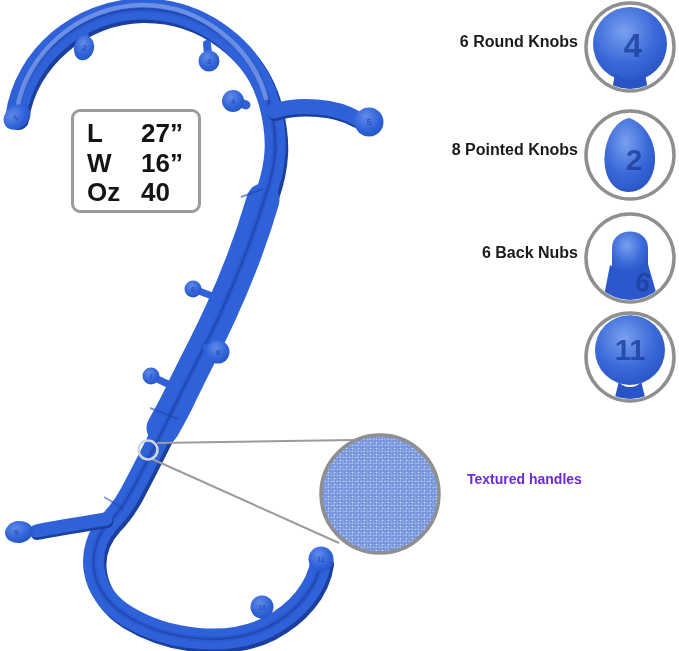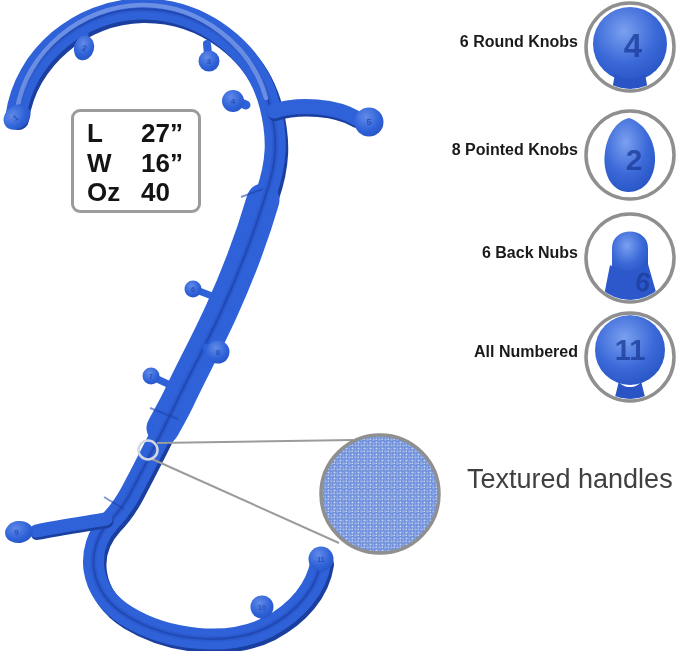--- a/index.html
+++ b/index.html
@@ -15,22 +15,22 @@
   }
   .spec-row { display:flex; align-items:center; height:29.5px; font-weight:bold;
     font-size:26px; color:#141414; }
   .spec-label { width:54px; }
   .callout-label {
     position:absolute; right:101px; font-weight:bold; font-size:16px;
     color:#1a1a1a; white-space:nowrap; z-index:3;
   }
   .callout-svg { position:absolute; z-index:3; }
   .texture-note {
-    position:absolute; left:467px; top:464px; font-weight:normal; font-size:27px;
-    line-height:30px; color:#404040; z-index:3; white-space:nowrap;
+    position:absolute; left:467px; top:464px; font-weight:bold; font-size:14px;
+    line-height:30px; color:#6d28d9; z-index:3; white-space:nowrap;
   }
   svg text { font-family:"Liberation Sans", sans-serif; font-weight:bold; }
   .knum { fill:#1d3f9d; opacity:0.8; text-anchor:middle; }
   .tnum { fill:#16399b; opacity:0.62; text-anchor:middle; }
 </style>
 </head>
 <body>
 
 <div class="stage">
 
@@ -157,21 +157,20 @@
     </div>
     <div class="spec-row">
       <span class="spec-label">Oz</span>
       <span class="spec-value">40</span>
     </div>
   </div>
 
   <div class="callout-label" style="top:33px">6 Round Knobs</div>
   <div class="callout-label" style="top:141px">8 Pointed Knobs</div>
   <div class="callout-label" style="top:244px">6 Back Nubs</div>
-  <div class="callout-label" style="top:343px">All Numbered</div>
 
   <svg class="callout-svg" style="left:582px; top:-1px" width="96" height="96" viewBox="0 0 96 96">
     <circle cx="48" cy="48" r="44" fill="#fff" stroke="#8f8f8f" stroke-width="3.5"></circle>
     <g clip-path="url(#ringclip)">
       <circle cx="48" cy="45" r="37" fill="url(#kgrad)"></circle>
       <path d="M33 75 L29 96 L67 96 L63 75 Q48 86 33 75 Z" fill="#2a53c6"></path>
       <text class="knum" x="51" y="58" font-size="33">4</text>
     </g>
   </svg>
 

